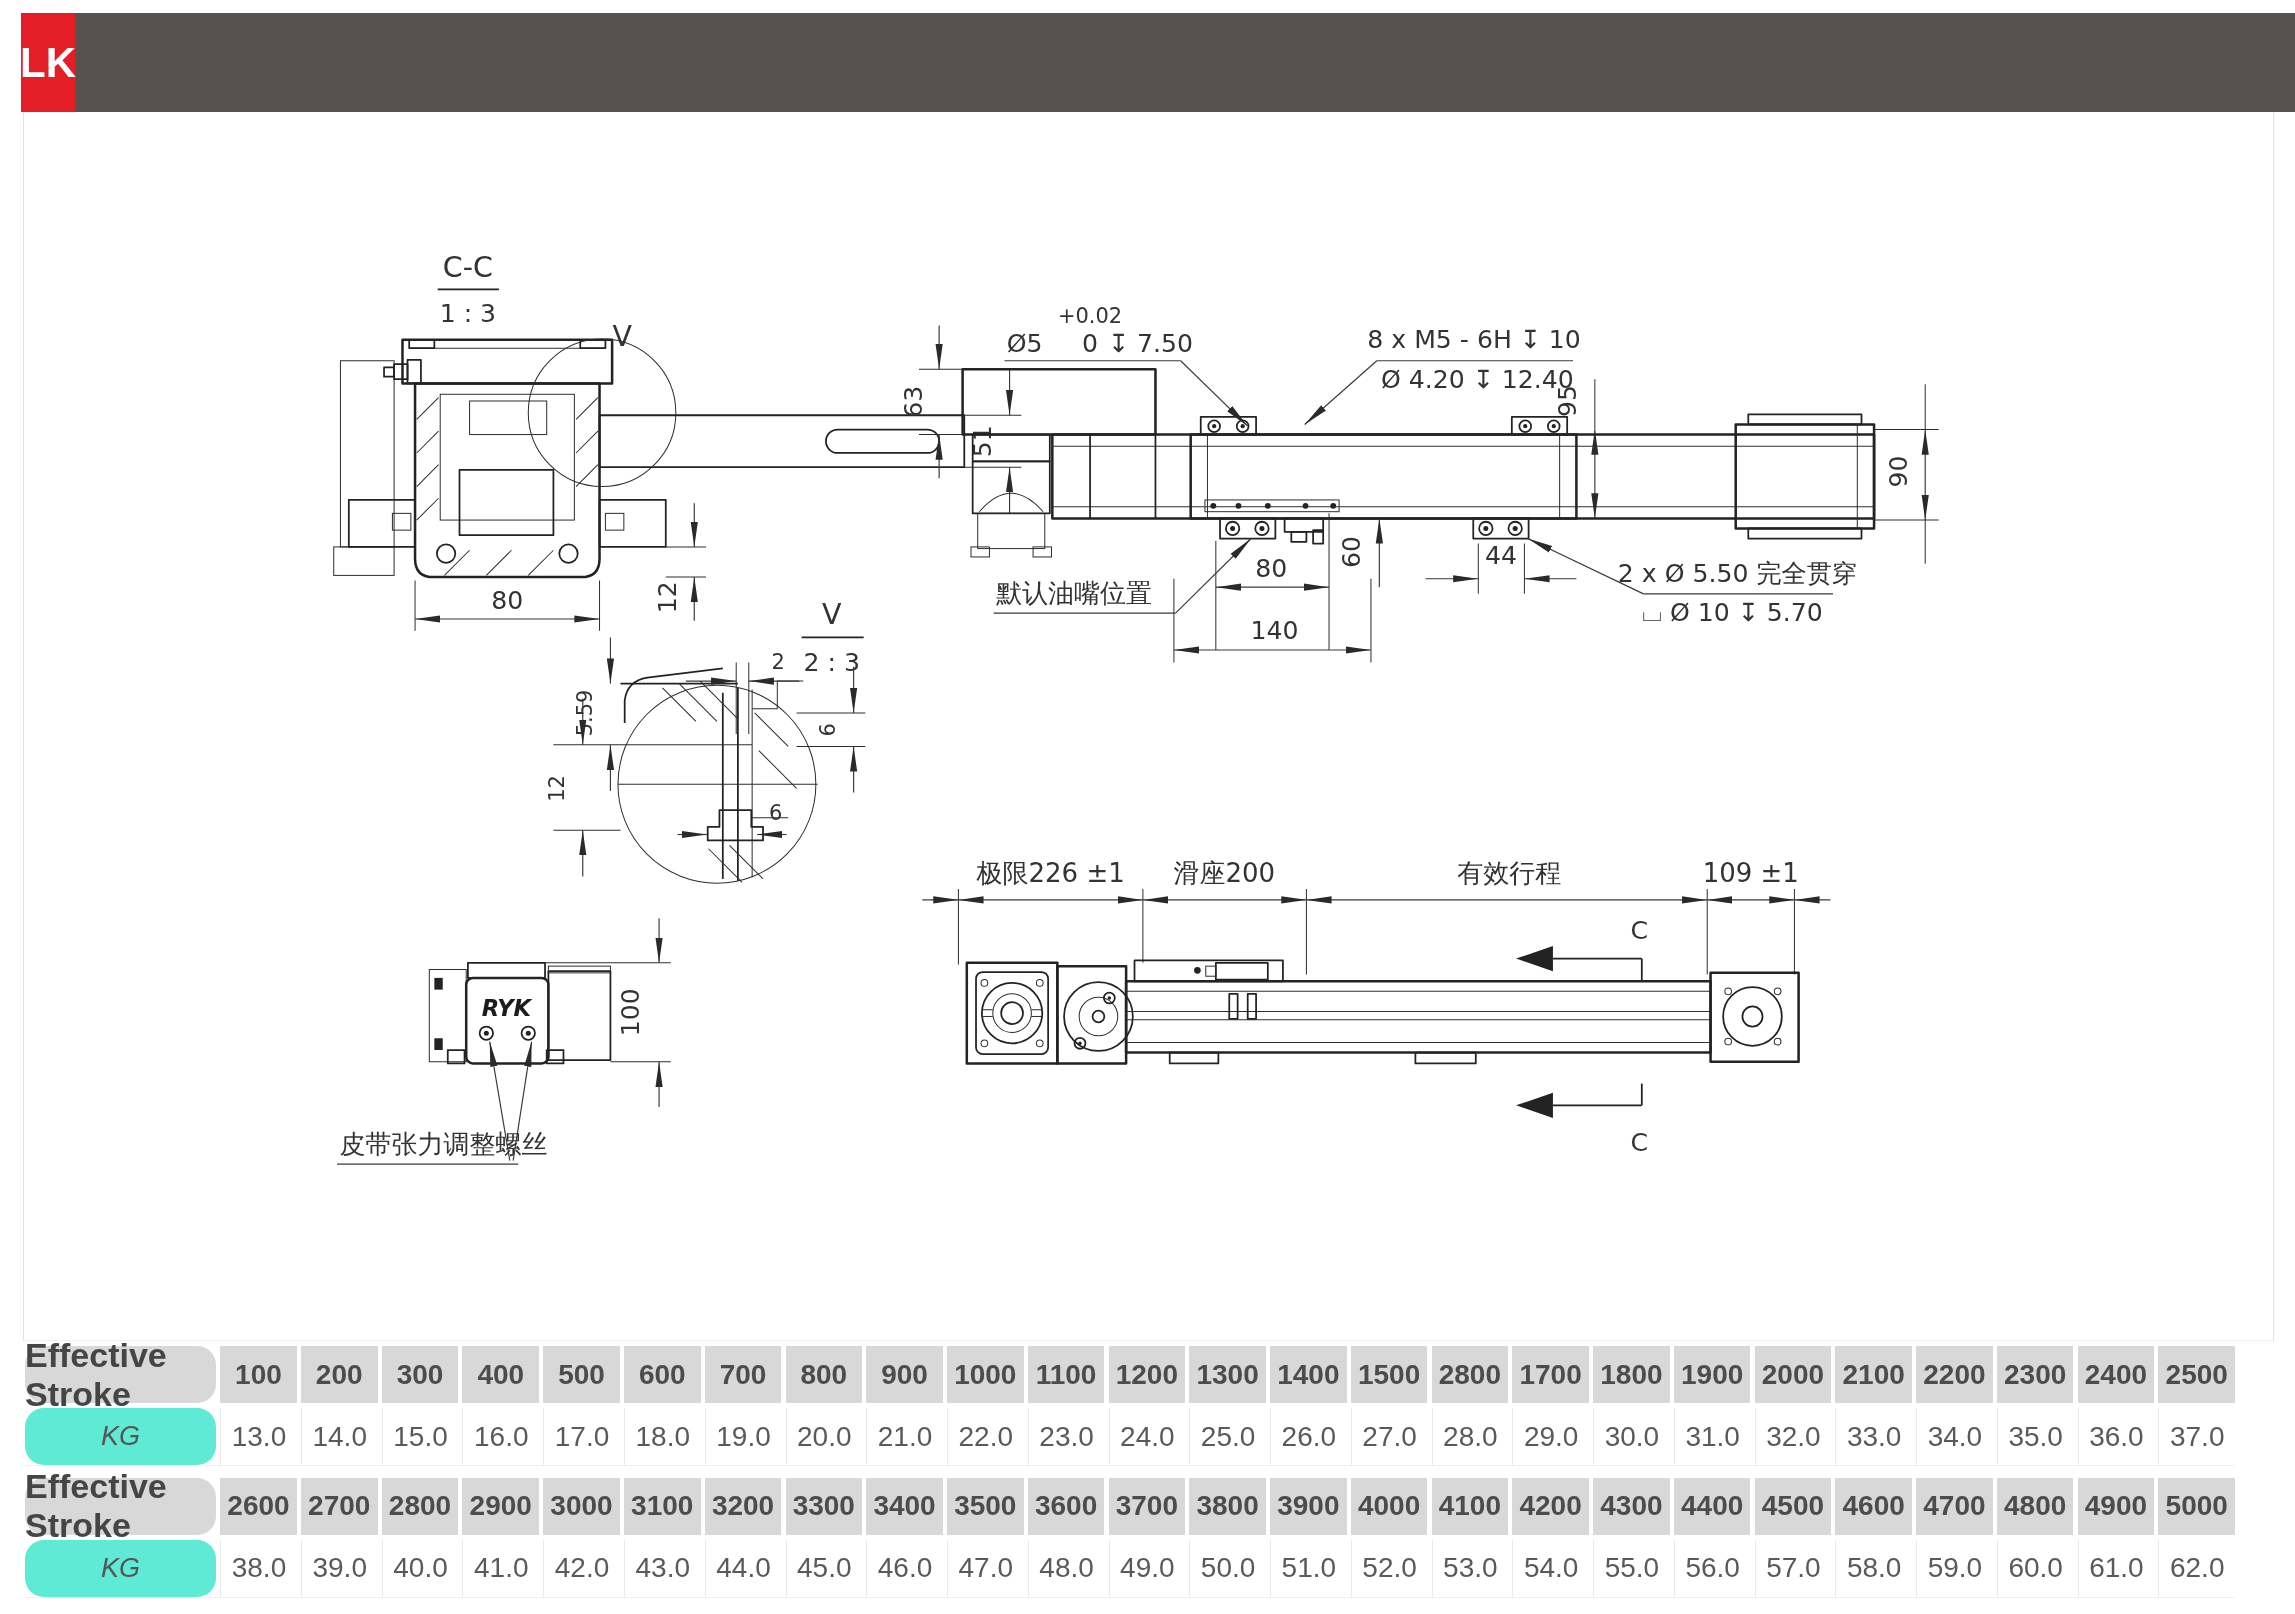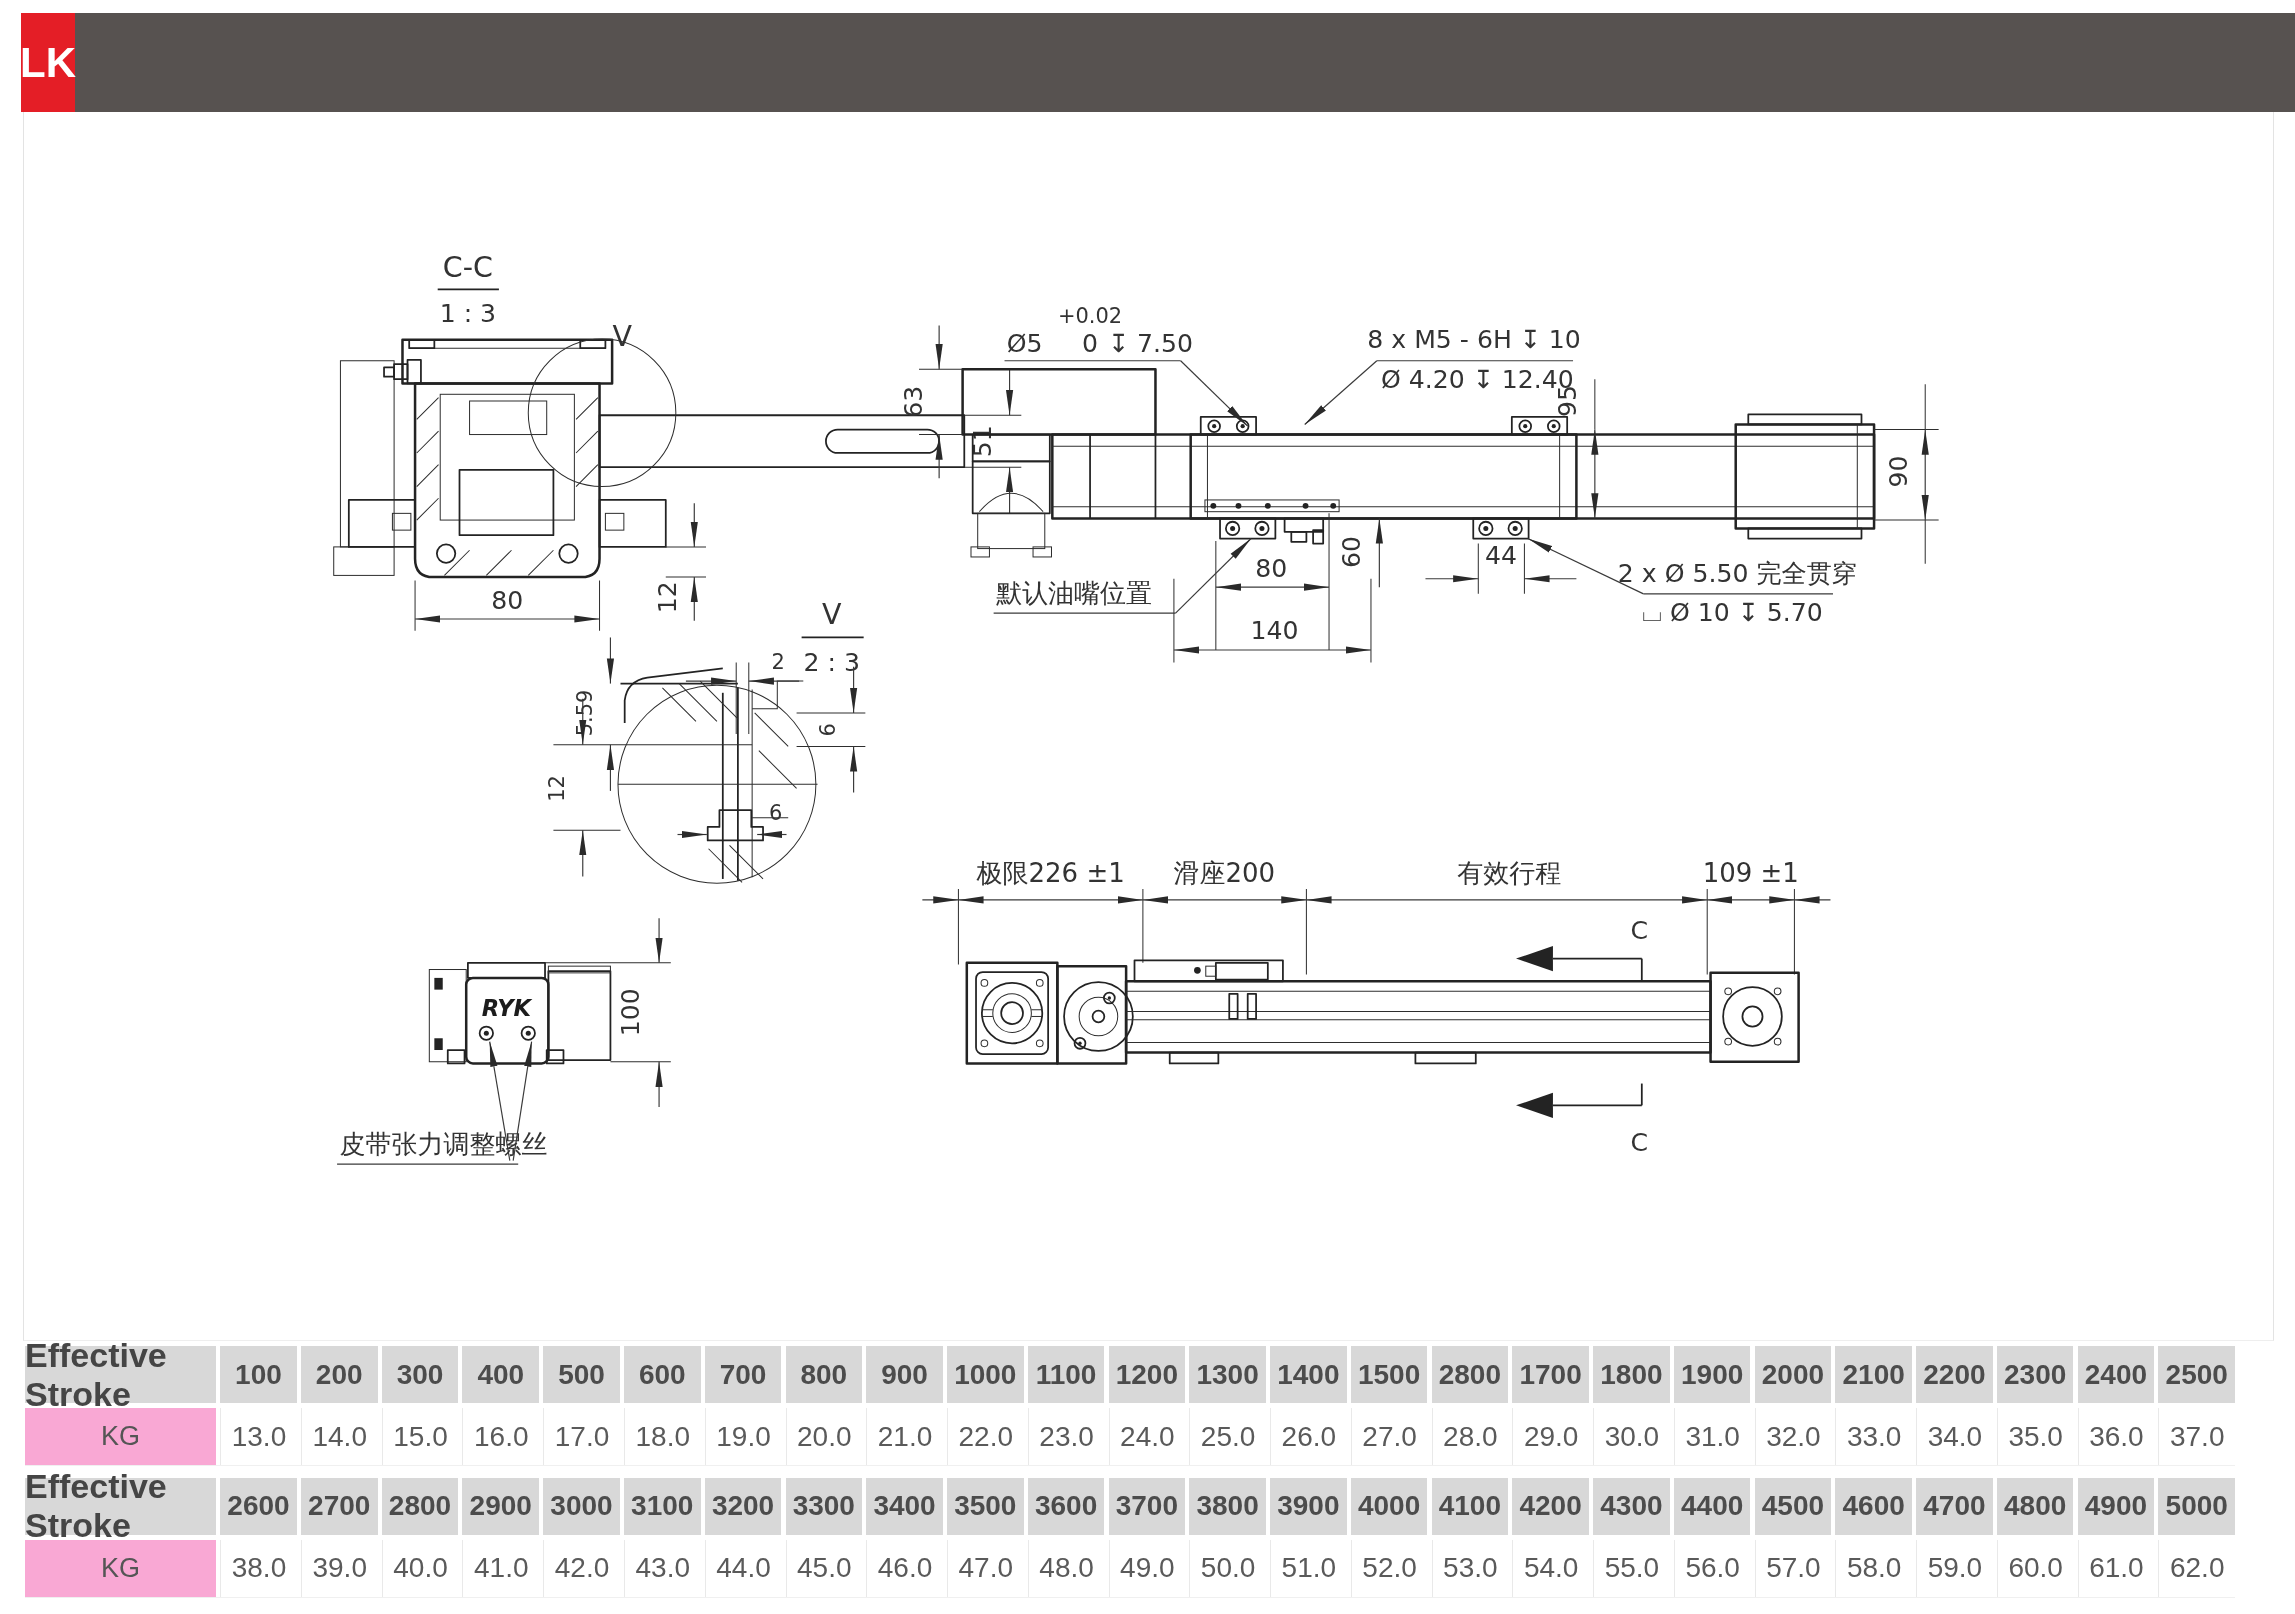--- a/index.html
+++ b/index.html
@@ -28,25 +28,25 @@
   .t34{font-size:34px;text-anchor:middle;}
   .t30{font-size:30px;text-anchor:middle;}
   .t26{font-size:25px;text-anchor:middle;}
   .cjk{font-size:31px;}
   .logo{font-size:27px;font-weight:bold;font-style:italic;text-anchor:middle;fill:#1c1c1c;}
 
   
   .tables{position:absolute;left:25px;top:1346px;width:2210px;z-index:4;}
   .trow{display:flex;gap:4.2px;height:57px;}
   .m6{margin-top:5px;} .m14{margin-top:11.7px;}
-  .tlabel{width:191px;display:flex;align-items:center;justify-content:center;}
+  .tlabel{width:191px;display:flex;align-items:center;justify-content:center;border-radius:19px;}
   .tcells{flex:1;display:grid;grid-template-columns:repeat(25,1fr);gap:4.2px;}
   .thead .tlabel{background:#d8d8d8;font-weight:bold;font-size:34px;color:#454545;}
   .hcell{background:#d8d8d8;font-weight:bold;font-size:28px;color:#4c4c4c;display:flex;align-items:center;justify-content:center;}
-  .tkg .tlabel{background:#f9a8d4;font-size:27px;color:#555;}
+  .tkg .tlabel{background:#5eead4;font-size:27px;color:#555;font-style:italic;}
   .vcell{background:#fff;font-size:28px;color:#5a5a5a;display:flex;align-items:center;justify-content:center;border-left:0.8px solid #e9e9e9;}
   .tkg{border-bottom:0.8px solid #f0f0f0;}
 </style>
 </head>
 <body>
 
 <div class="hdr">
   <div class="lmargin"></div>
   <div class="badge">LK</div>
 </div>

